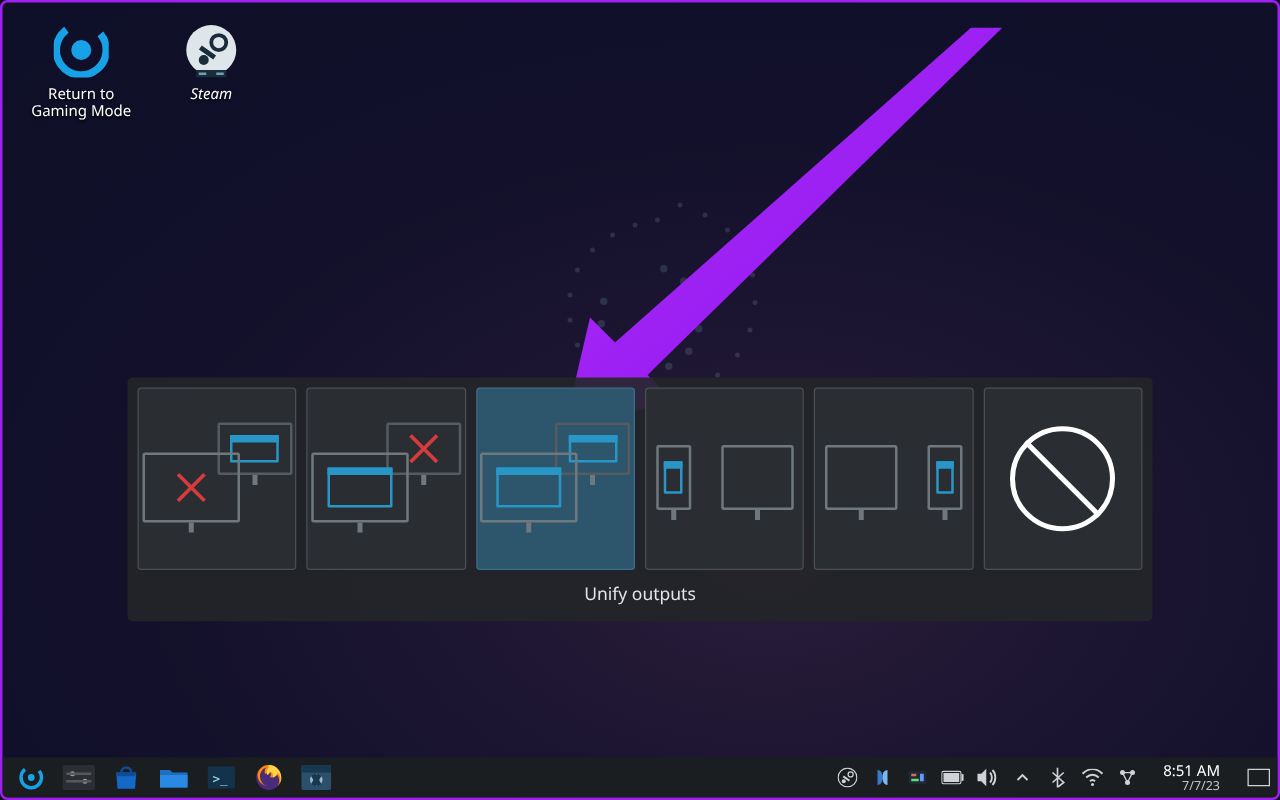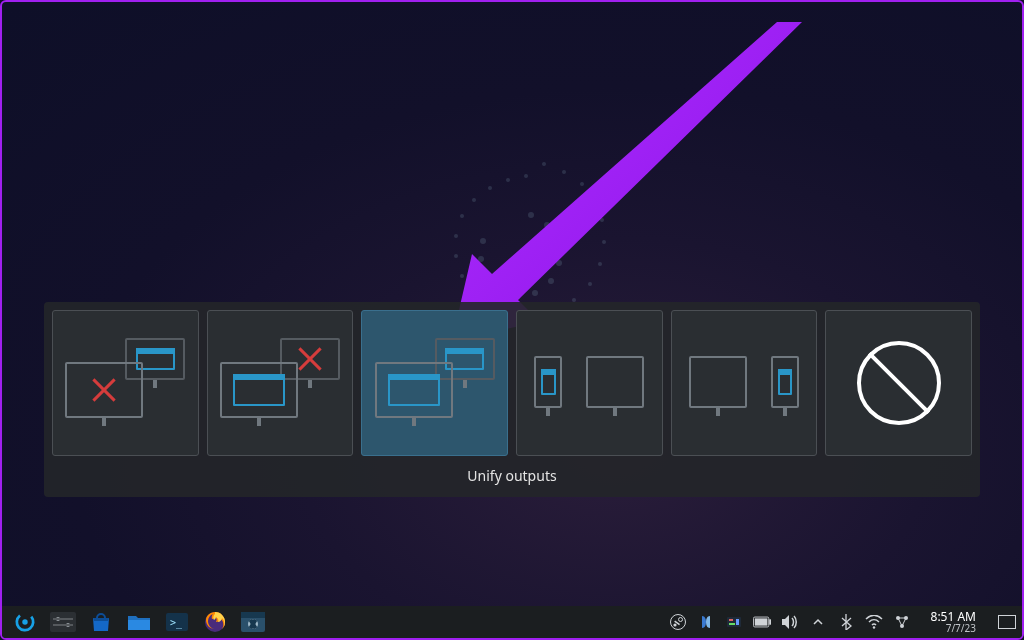--- a/index.html
+++ b/index.html
@@ -26,21 +26,21 @@
     font-size: 12px; color: #fff; font-style: italic; text-shadow: 0 1px 2px #000;
     line-height: 1.2;
   }
   .desktop-icon .label.normal { font-style: normal; }
 
   
   .osd {
     position: absolute;
     left: 50%; transform: translateX(-50%);
     top: 300px;
-    width: 936px;
+    width: 820px;
     background: #232629e6;
     border-radius: 4px;
     padding: 8px 8px 12px;
     display: flex; flex-direction: column; align-items: center;
   }
   .osd-row {
     display: flex; gap: 8px; width: 100%;
   }
   .osd-item {
     flex: 1;
@@ -151,21 +151,45 @@
   }
 
   
   svg { display:block; }
 </style>
 </head>
 <body>
 
 <div class="desktop">
 
-
+  <div class="desktop-icon" style="left:18px; top:14px">
+    <div class="glyph">
+      <svg width="44" height="44" viewBox="0 0 44 44">
+          <circle cx="22" cy="22" r="20" fill="none" stroke="#17a1e6" stroke-width="6" stroke-dasharray="95 40" transform="rotate(-40 22 22)"></circle>
+          <circle cx="22" cy="22" r="8" fill="#17a1e6"></circle>
+        </svg>
+    </div>
+    <div class="label normal" style="white-space:pre">Return to
+Gaming Mode</div>
+  </div>
+
+  <div class="desktop-icon" style="left:122px; top:14px">
+    <div class="glyph">
+      <svg width="44" height="44" viewBox="0 0 44 44">
+          <circle cx="22" cy="22" r="20" fill="#dfe6ea"></circle>
+          <circle cx="28" cy="16" r="6" fill="none" stroke="#1a2b3c" stroke-width="3"></circle>
+          <circle cx="16" cy="30" r="4" fill="#1a2b3c"></circle>
+          <rect x="12" y="22" width="14" height="4" fill="#1a2b3c" transform="rotate(35 19 24)"></rect>
+          <rect x="10" y="38" width="24" height="6" rx="1" fill="#1a2b3c"></rect>
+          <rect x="12" y="40" width="6" height="2" fill="#6fa0b8"></rect>
+          <rect x="26" y="40" width="6" height="2" fill="#6fa0b8"></rect>
+        </svg>
+    </div>
+    <div class="label">Steam</div>
+  </div>
 
   <div class="swirl">
 
     <span style="left:110px;top:10px"></span>
       <span style="left:130px;top:18px"></span>
       <span style="left:148px;top:30px"></span>
     <span style="left:160px;top:46px"></span>
       <span style="left:168px;top:66px"></span>
       <span style="left:170px;top:88px"></span>
     <span style="left:166px;top:110px"></span>

